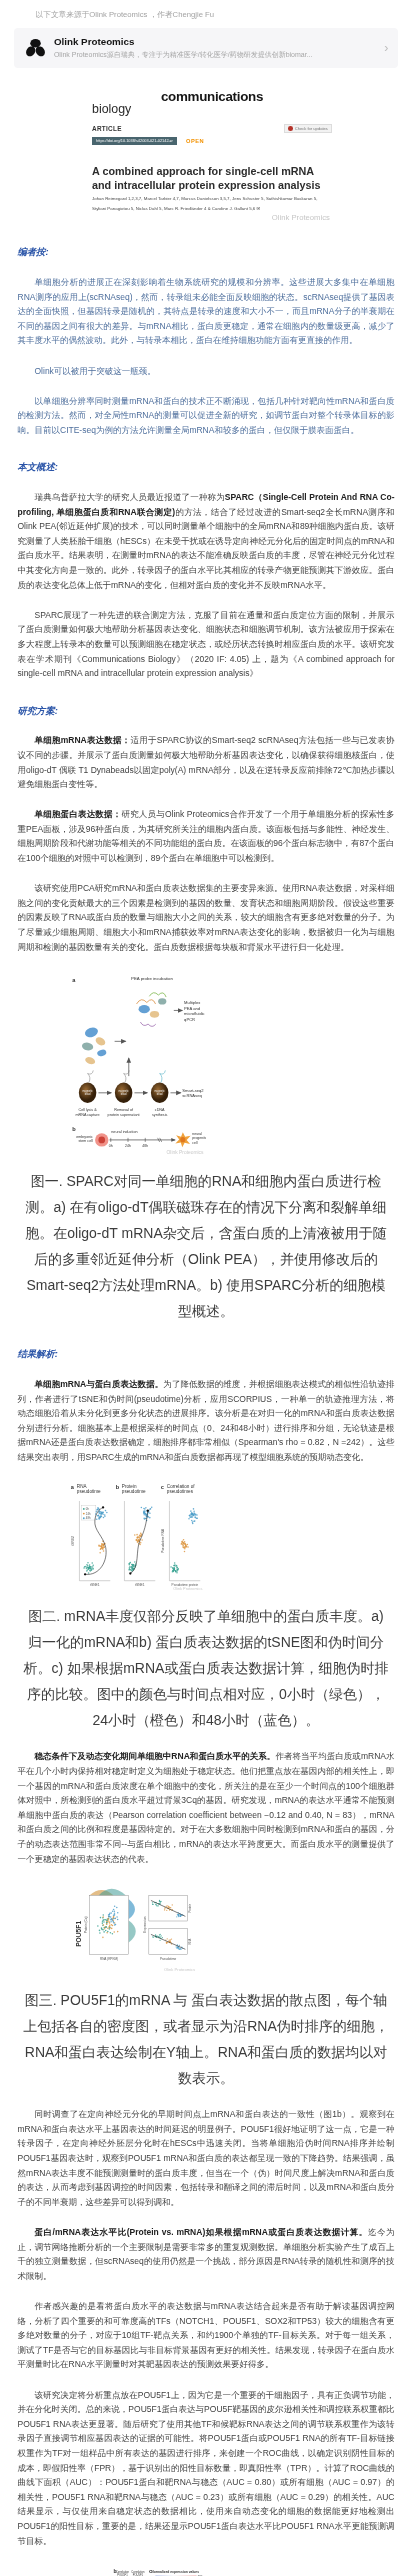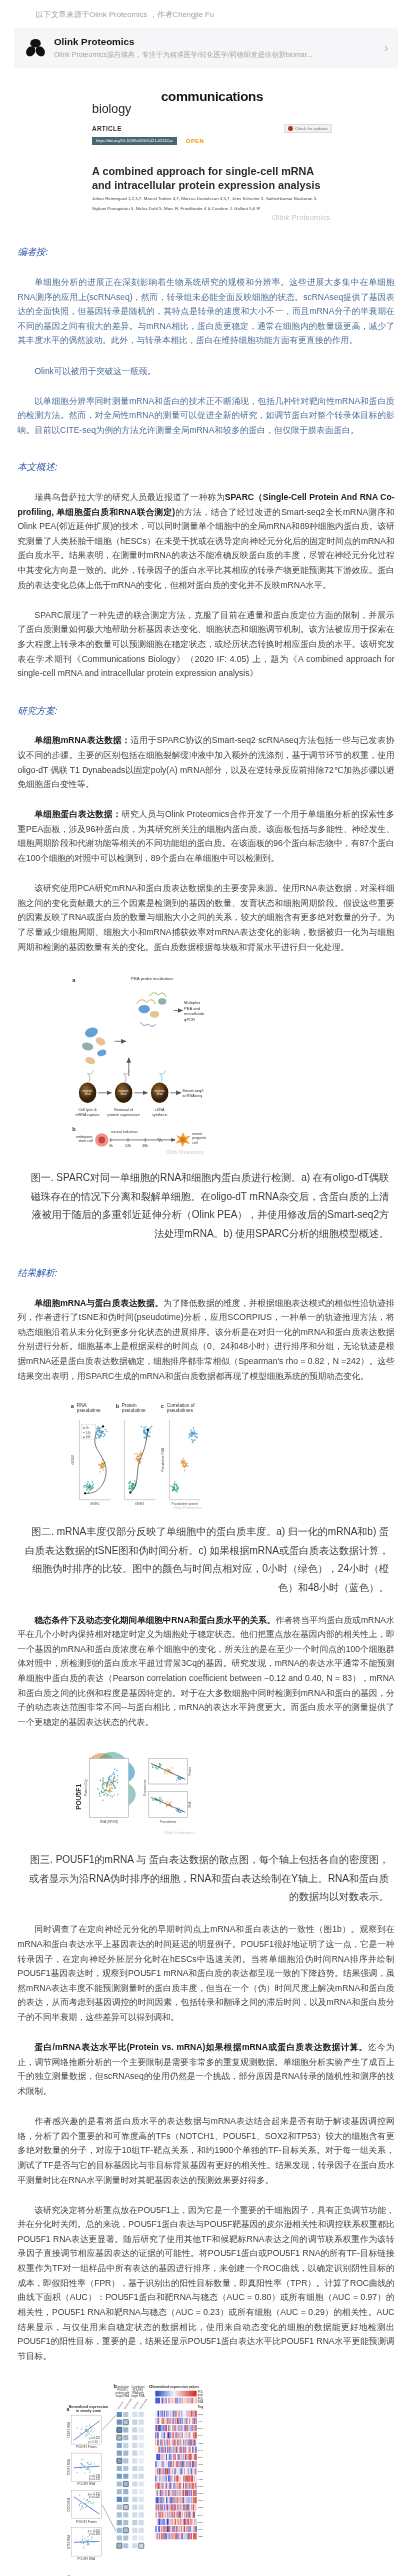--- a/index.html
+++ b/index.html
@@ -18,26 +18,26 @@
   .article-label{font-size:6.4px;font-weight:bold;color:#333;letter-spacing:0.3px;}
   .check-badge{display:flex;align-items:center;gap:2.1px;background:#f2f2f2;border:0.5px solid #dcdcdc;padding:1px 3.1px;font-size:4.1px;color:#777;}
   .check-icon{width:4.6px;height:4.6px;border-radius:50%;background:#b5332a;display:inline-block;}
   .doi-row{margin-top:3.6px;display:flex;align-items:center;gap:9.3px;}
   .doi-badge{background:#49656e;color:#ffffff;font-size:3.9px;padding:1.5px 4.1px;}
   .open-label{color:#f39200;font-weight:bold;font-size:5.7px;letter-spacing:0.5px;}
   .paper-title{margin:20px 0 0;font-size:10.8px;font-weight:600;color:#2d2d2d;line-height:1.28;}
   .authors{margin-top:2.1px;font-size:4.4px;color:#4a4a4a;line-height:1.8;}
   .authors:first-of-type{margin-top:6.2px;}
   .paper-wm{text-align:right;color:#c6c6c6;font-size:7.7px;margin-top:1px;padding-right:2.1px;}
-  .sec-head{margin:24px 17.5px 0;color:#2b55a8;font-size:9.3px;font-weight:normal;font-style:italic;}
+  .sec-head{margin:24px 17.5px 0;color:#2b55a8;font-size:9.3px;font-weight:bold;font-style:italic;}
   .para{margin:15.5px 17.5px 0;font-size:8.5px;line-height:1.72;text-align:justify;text-indent:2em;}
   .para.blue{color:#4d6e9c;}
   .lead{font-weight:bold;color:#222222;}
   .fig{display:block;margin-top:18.5px;}
-  .caption{margin:13.4px 23px 0;font-size:10px;line-height:1.85;color:#3d3d3d;text-align:right;}
+  .caption{margin:13.4px 23px 0;font-size:14px;line-height:1.85;color:#3d3d3d;text-align:center;}
   svg text{font-family:"Liberation Sans","DejaVu Sans",sans-serif;}
 </style>
 </head>
 <body>
 
 <div class="page">
 
   <div class="source-line">以下文章来源于Olink Proteomics ，作者Chengjie Fu</div>
 
   <div class="source-card">
@@ -76,21 +76,21 @@
   <div class="sec-head">编者按:</div>
   <p class="para blue">单细胞分析的进展正在深刻影响着生物系统研究的规模和分辨率。这些进展大多集中在单细胞RNA测序的应用上(scRNAseq)，然而，转录组未必能全面反映细胞的状态。scRNAseq提供了基因表达的全面快照，但基因转录是随机的，其特点是转录的速度和大小不一，而且mRNA分子的半衰期在不同的基因之间有很大的差异。与mRNA相比，蛋白质更稳定，通常在细胞内的数量级更高，减少了其丰度水平的偶然波动。此外，与转录本相比，蛋白在维持细胞功能方面有更直接的作用。</p>
   <p class="para blue">Olink可以被用于突破这一瓶颈。</p>
   <p class="para blue">以单细胞分辨率同时测量mRNA和蛋白的技术正不断涌现，包括几种针对靶向性mRNA和蛋白质的检测方法。然而，对全局性mRNA的测量可以促进全新的研究，如调节蛋白对整个转录体目标的影响。目前以CITE-seq为例的方法允许测量全局mRNA和较多的蛋白，但仅限于膜表面蛋白。</p>
 
   <div class="sec-head">本文概述:</div>
   <p class="para"><span>瑞典乌普萨拉大学的研究人员最近报道了一种称为</span><span class="lead">SPARC（Single-Cell Protein And RNA Co-profiling, 单细胞蛋白质和RNA联合测定)</span><span>的方法，结合了经过改进的Smart-seq2全长mRNA测序和Olink PEA(邻近延伸扩展)的技术，可以同时测量单个细胞中的全局mRNA和89种细胞内蛋白质。该研究测量了人类胚胎干细胞（hESCs）在未受干扰或在诱导定向神经元分化后的固定时间点的mRNA和蛋白质水平。结果表明，在测量时mRNA的表达不能准确反映蛋白质的丰度，尽管在神经元分化过程中其变化方向是一致的。此外，转录因子的蛋白水平比其相应的转录产物更能预测其下游效应。蛋白质的表达变化总体上低于mRNA的变化，但相对蛋白质的变化并不反映mRNA水平。</span></p>
   <p class="para">SPARC展现了一种先进的联合测定方法，克服了目前在通量和蛋白质定位方面的限制，并展示了蛋白质测量如何极大地帮助分析基因表达变化、细胞状态和细胞调节机制。该方法被应用于探索在多大程度上转录本的数量可以预测细胞在稳定状态，或经历状态转换时相应蛋白质的水平。该研究发表在学术期刊《Communications Biology》（2020 IF: 4.05) 上，题为《A combined approach for single-cell mRNA and intracellular protein expression analysis》</p>
 
   <div class="sec-head">研究方案:</div>
-  <p class="para"><span class="lead">单细胞mRNA表达数据：</span><span>适用于SPARC协议的Smart-seq2 scRNAseq方法包括一些与已发表协议不同的步骤。主要的区别包括在细胞裂解缓冲液中加入额外的洗涤剂，基于调节环节的权重，使用oligo-dT 偶联 T1 Dynabeads以固定poly(A) mRNA部分，以及在逆转录反应前排除72℃加热步骤以避免细胞蛋白变性等。</span></p>
+  <p class="para"><span class="lead">单细胞mRNA表达数据：</span><span>适用于SPARC协议的Smart-seq2 scRNAseq方法包括一些与已发表协议不同的步骤。并展示了蛋白质测量如何极大地帮助分析基因表达变化，以确保获得细胞核蛋白，使用oligo-dT 偶联 T1 Dynabeads以固定poly(A) mRNA部分，以及在逆转录反应前排除72℃加热步骤以避免细胞蛋白变性等。</span></p>
   <p class="para"><span class="lead">单细胞蛋白表达数据：</span><span>研究人员与Olink Proteomics合作开发了一个用于单细胞分析的探索性多重PEA面板，涉及96种蛋白质，为其研究所关注的细胞内蛋白质。该面板包括与多能性、神经发生、细胞周期阶段和代谢功能等相关的不同功能组的蛋白质。在该面板的96个蛋白标志物中，有87个蛋白在100个细胞的对照中可以检测到，89个蛋白在单细胞中可以检测到。</span></p>
   <p class="para">该研究使用PCA研究mRNA和蛋白质表达数据集的主要变异来源。使用RNA表达数据，对采样细胞之间的变化贡献最大的三个因素是检测到的基因的数量、发育状态和细胞周期阶段。假设这些重要的因素反映了RNA或蛋白质的数量与细胞大小之间的关系，较大的细胞含有更多绝对数量的分子。为了尽量减少细胞周期、细胞大小和mRNA捕获效率对mRNA表达变化的影响，数据被归一化为与细胞周期和检测的基因数量有关的变化。蛋白质数据根据每块板和背景水平进行归一化处理。</p>
 
   <svg class="fig" style="margin-left:67px;" width="139" height="183" viewBox="0 0 540 710">
     <defs>
       <marker id="ah1" markerWidth="8" markerHeight="8" refX="6" refY="3" orient="auto">
           <path d="M0,0 L7,3 L0,6 Z" fill="#555"></path>
         </marker>
       <radialGradient id="beadg" cx="40%" cy="35%">
           <stop offset="0%" stop-color="#9a6a33"></stop>

